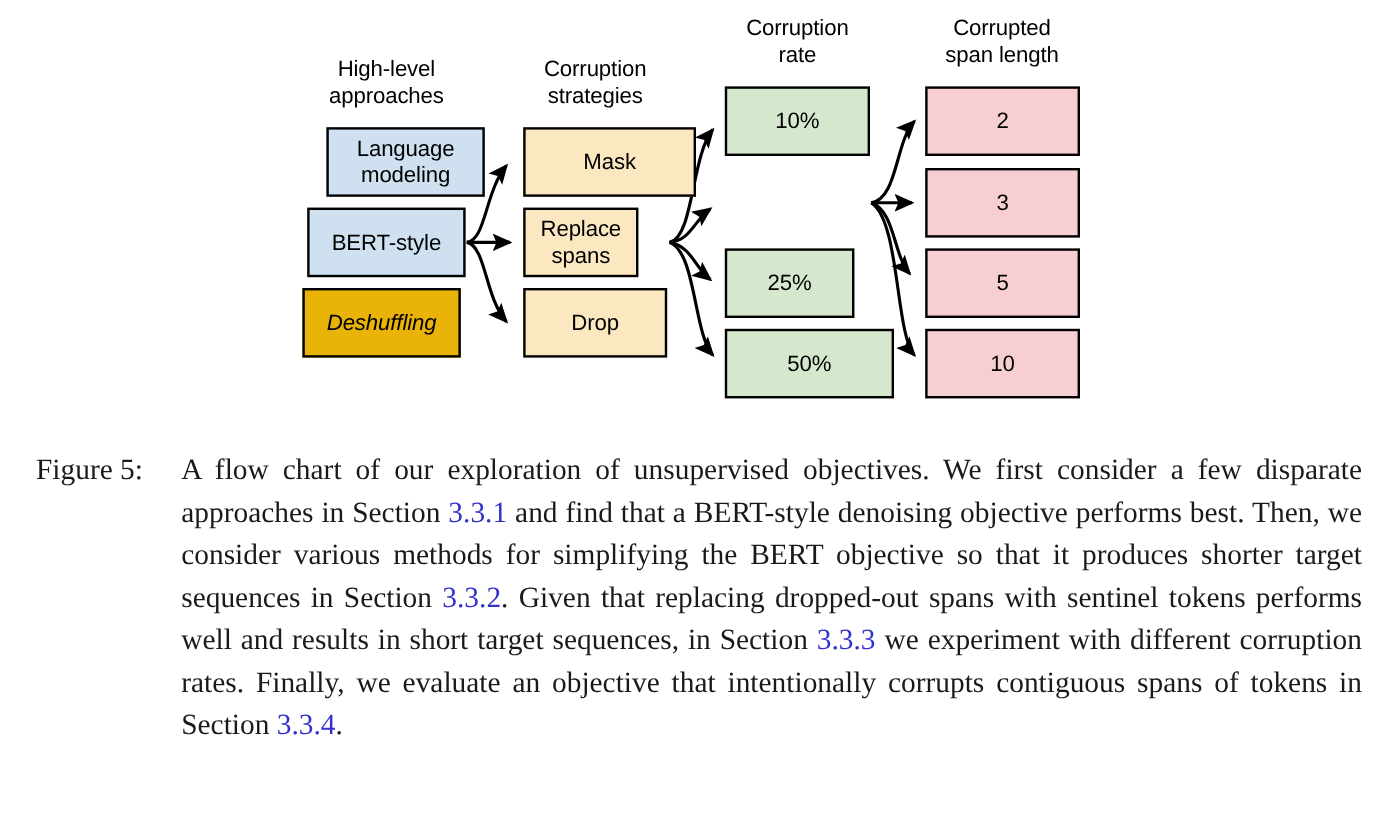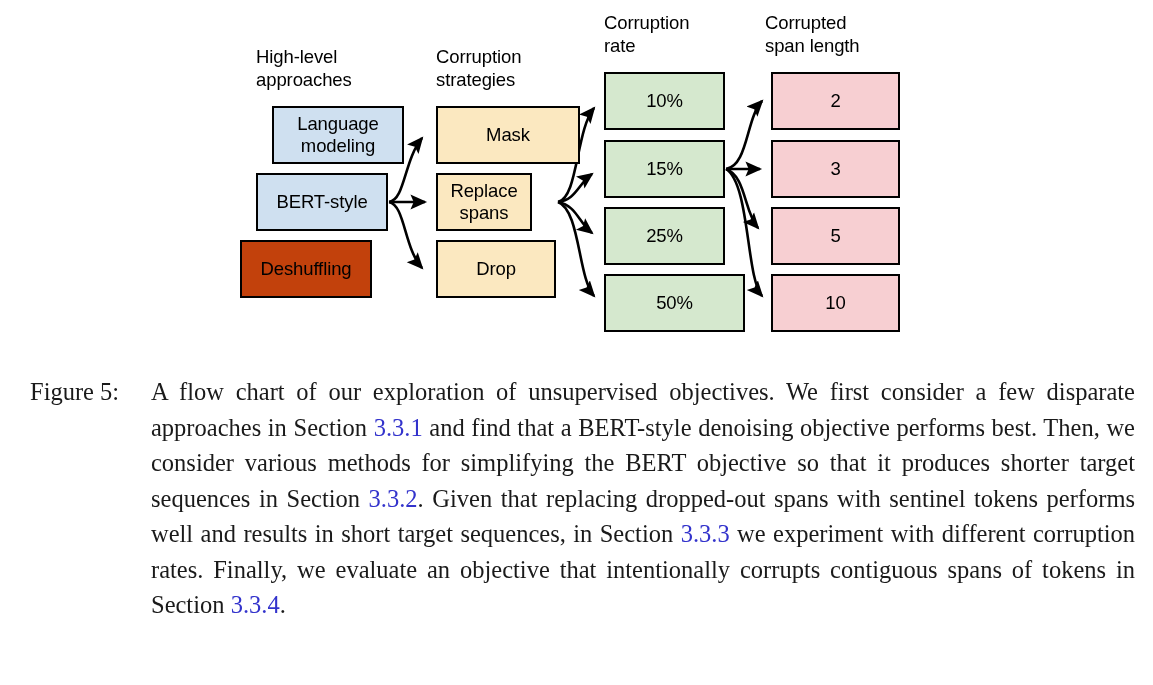--- a/index.html
+++ b/index.html
@@ -27,21 +27,21 @@
   #flow-svg {
     position: absolute;
     left: 0;
     top: 0;
     width: 1153px;
     height: 360px;
   }
 
   .col-header {
     position: absolute;
-    text-align: left;
+    text-align: center;
     font-family: "Liberation Sans", sans-serif;
     font-size: 18.5px;
     line-height: 23px;
     color: #000000;
     white-space: pre-line;
     letter-spacing: -0.1px;
   }
 
   .node {
     position: absolute;
@@ -120,30 +120,29 @@
   <div class="col-header" style="left:436px; top:45px; width:120px;">Corruption
 strategies</div>
   <div class="col-header" style="left:604px; top:11px; width:121px;">Corruption
 rate</div>
   <div class="col-header" style="left:765px; top:11px; width:140px;">Corrupted
 span length</div>
 
   <div class="node" style="left:256px; top:106px; width:132px; height:58px; background:#cfe0f0;margin-left:16px;">Language
 modeling</div>
   <div class="node" style="left:256px; top:173px; width:132px; height:58px; background:#cfe0f0;">BERT-style</div>
-  <div class="node" style="left:240px; top:240px; width:132px; height:58px; background:#c2410c;">Deshuffling</div>
+  <div class="node" style="left:252px; top:240px; width:132px; height:58px; background:#eab308;font-style:italic;">Deshuffling</div>
 
   <div class="node" style="left:436px; top:106px; width:144px; height:58px; background:#fbe8c0;">Mask</div>
   <div class="node" style="left:436px; top:173px; width:96px; height:58px; background:#fbe8c0;">Replace
 spans</div>
   <div class="node" style="left:436px; top:240px; width:120px; height:58px; background:#fbe8c0;">Drop</div>
 
   <div class="node" style="left:604px; top:72px; width:121px; height:58px; background:#d5e8ce;">10%</div>
-  <div class="node" style="left:604px; top:140px; width:121px; height:58px; background:#d5e8ce;">15%</div>
-  <div class="node" style="left:604px; top:207px; width:121px; height:58px; background:#d5e8ce;text-align:right;">25%</div>
+  <div class="node" style="left:604px; top:207px; width:108px; height:58px; background:#d5e8ce;text-align:right;">25%</div>
   <div class="node" style="left:604px; top:274px; width:141px; height:58px; background:#d5e8ce;">50%</div>
 
   <div class="node" style="left:771px; top:72px; width:129px; height:58px; background:#f7cfd2;">2</div>
   <div class="node" style="left:771px; top:140px; width:129px; height:58px; background:#f7cfd2;">3</div>
   <div class="node" style="left:771px; top:207px; width:129px; height:58px; background:#f7cfd2;">5</div>
   <div class="node" style="left:771px; top:274px; width:129px; height:58px; background:#f7cfd2;">10</div>
 </div>
 
 <div id="caption">
   <span class="cap-label">Figure 5:</span>

